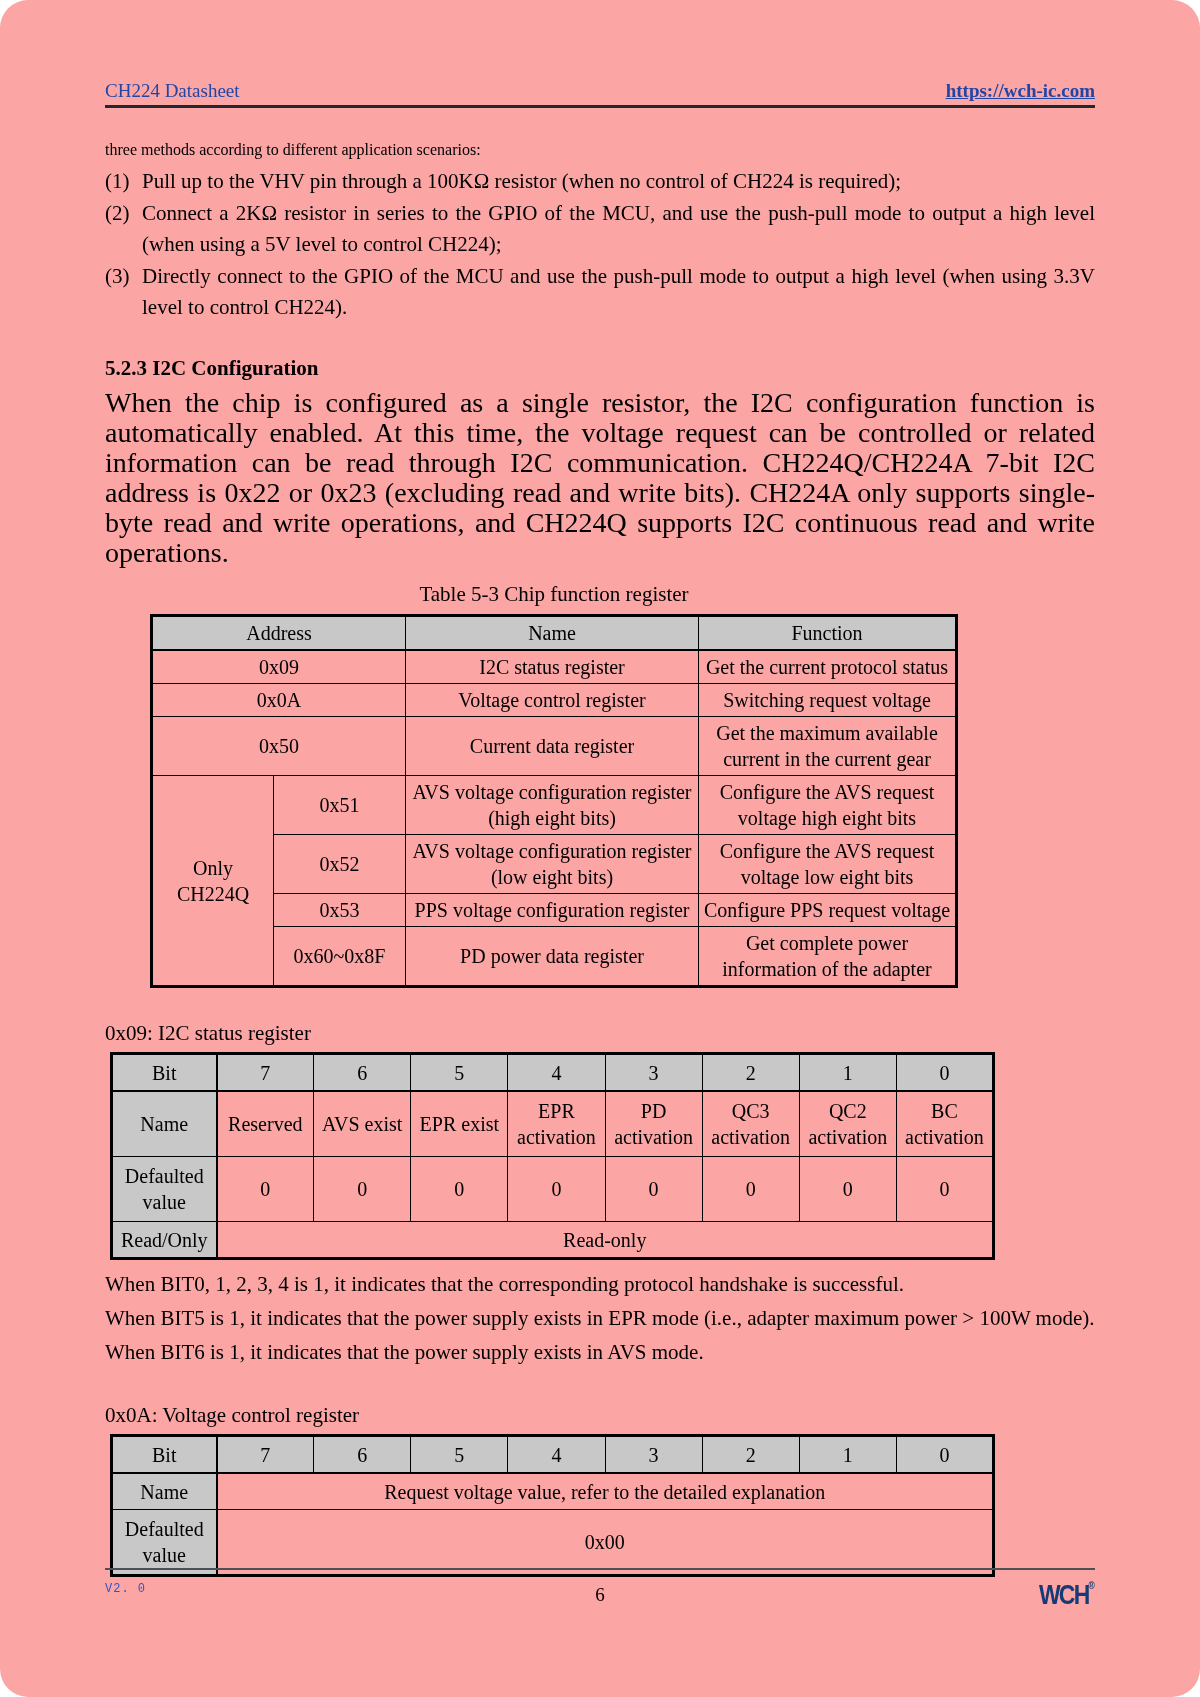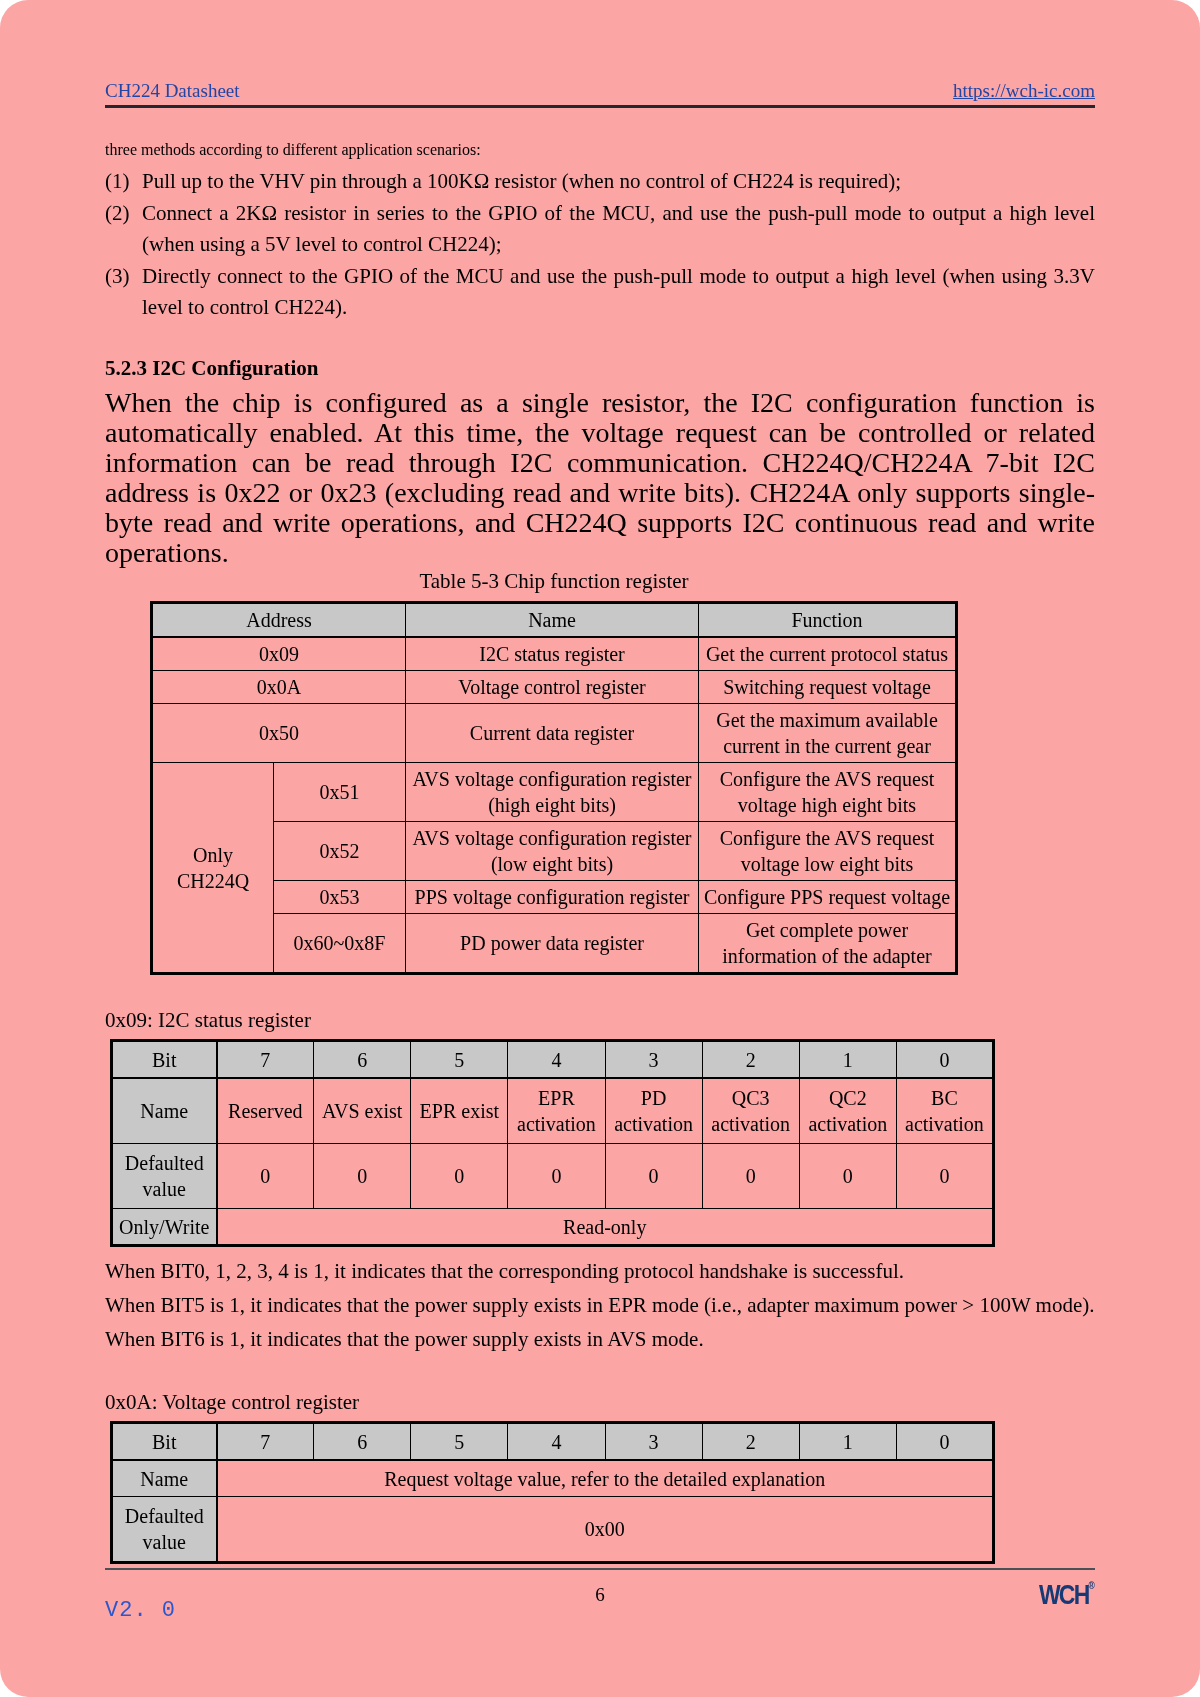--- a/index.html
+++ b/index.html
@@ -5,35 +5,35 @@
   html,body { margin:0; padding:0; background:#ffffff; }
   .page {
     position:relative; width:1200px; height:1697px; background:#fca5a5;
     font-family:"Liberation Serif", serif; color:#000; overflow:hidden;border-radius:28px;
   }
   .content { padding:0 105px; }
 
   
   .hdr { display:flex; justify-content:space-between; align-items:flex-end;
          padding-top:80px; font-size:19px; color:#2146a6; }
-  .hdr .url { text-decoration:underline; cursor:pointer; }
+  .hdr .url { text-decoration:underline; cursor:pointer;font-weight:bold; }
   .hdr-rule { border-bottom:3px solid #23282e; margin-top:3px; }
 
   
   .lead { margin-top:26px; font-size:16px; line-height:31px; }
   .li { display:flex; font-size:21px; line-height:31px; margin-top:1px; }
   .li .num { width:37px; flex:0 0 37px; }
   .li .txt { flex:1; text-align:justify; }
 
   
   .sec-h { margin-top:32px; font-size:21px; font-weight:bold; line-height:26px; }
   .sec-p { margin-top:7px; font-size:28px; line-height:30px; text-align:justify; }
 
   
-  .cap { width:808px; margin-left:45px; text-align:center;
+  .cap { margin-top:13px; width:808px; margin-left:45px; text-align:center;
          font-size:21px; line-height:26px; }
   table { border-collapse:collapse; table-layout:fixed; }
   td { border:1px solid #000; text-align:center; vertical-align:middle;
        padding:1px 3px; font-size:20px; line-height:26px; overflow:hidden; }
   .fn-table { width:808px; margin-left:45px; margin-top:7px; border:3px solid #000; }
   .bit-table { width:885px; margin-left:5px; margin-top:6px; border:3px solid #000; }
   .thead-row td { background:#c8c8c8; border-bottom:2px solid #000; }
   .lbl { background:#c8c8c8; }
   .bit-table td:first-child { border-right:2px solid #000; }
   .h30 td { height:30px; }
@@ -42,22 +42,22 @@
   .h62 td { height:62px; }
 
   .reg-title { margin-top:32px; font-size:21px; line-height:26px; }
   .note { margin:0; margin-top:3px; font-size:21px; line-height:31px; text-align:justify; }
   .notes-wrap { margin-top:9px; }
 
   
   .f-rule { position:absolute; left:105px; right:105px; top:1568px;
             border-top:2px solid #4a5056; }
   .f-row { position:absolute; left:105px; right:105px; top:1580px; height:30px; }
-  .f-ver { position:absolute; left:0; top:18px; font-family:"Liberation Mono", monospace;
-           font-size:22px; color:#2b57cc; letter-spacing:1px; }
+  .f-ver { position:absolute; left:0; top:2px; font-family:"Liberation Mono", monospace;
+           font-size:12px; color:#2b57cc; letter-spacing:1px; }
   .f-page { position:absolute; left:0; right:0; top:4px; text-align:center;
             font-size:19px; color:#000; }
   .f-logo { position:absolute; right:0; top:0; color:#153a75;
             font-family:"Liberation Sans", sans-serif; font-weight:800; font-size:27px;
             letter-spacing:-2px; transform:scaleX(0.85); transform-origin:right center; }
   .f-logo sup { font-size:10px; letter-spacing:0; vertical-align:top; }
 </style>
 </head>
 <body>
 
@@ -184,21 +184,21 @@
         <td>0</td>
         <td>0</td>
         <td>0</td>
         <td>0</td>
         <td>0</td>
         <td>0</td>
         <td>0</td>
         <td>0</td>
       </tr>
       <tr class="h33">
-        <td class="lbl">Only/Write</td>
+        <td class="lbl">Read/Only</td>
         <td colspan="8">Read-only</td>
       </tr>
     </tbody>
       </table>
 
     <div class="notes-wrap">
       <p class="note">When BIT0, 1, 2, 3, 4 is 1, it indicates that the corresponding protocol handshake is successful.</p>
       <p class="note">When BIT5 is 1, it indicates that the power supply exists in EPR mode (i.e., adapter maximum power &gt; 100W mode).</p>
       <p class="note">When BIT6 is 1, it indicates that the power supply exists in AVS mode.</p>
     </div>

